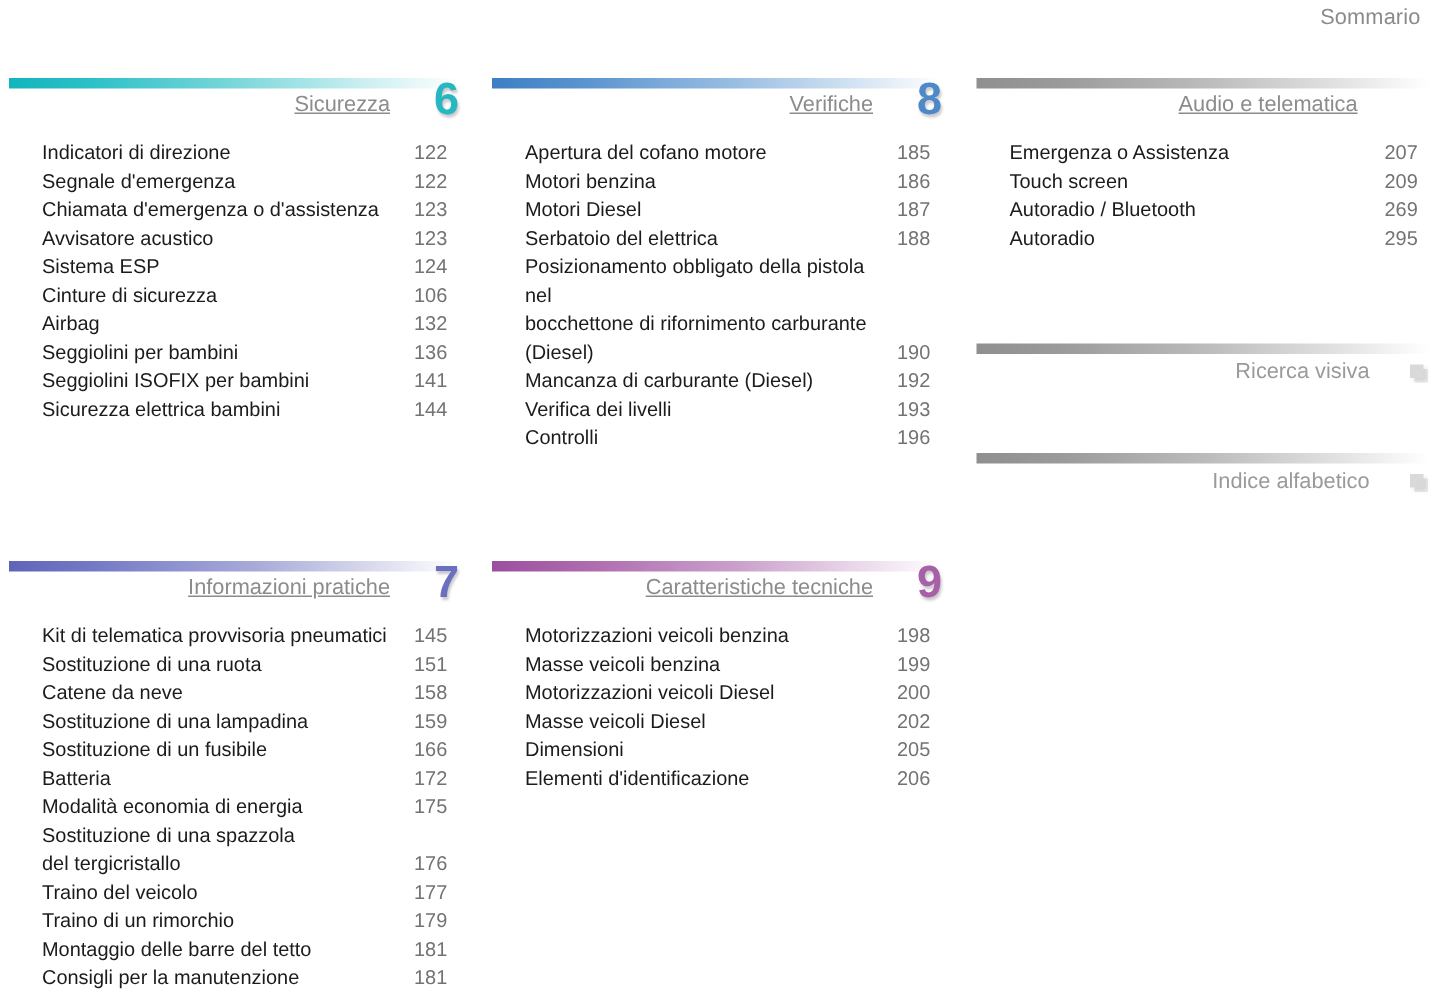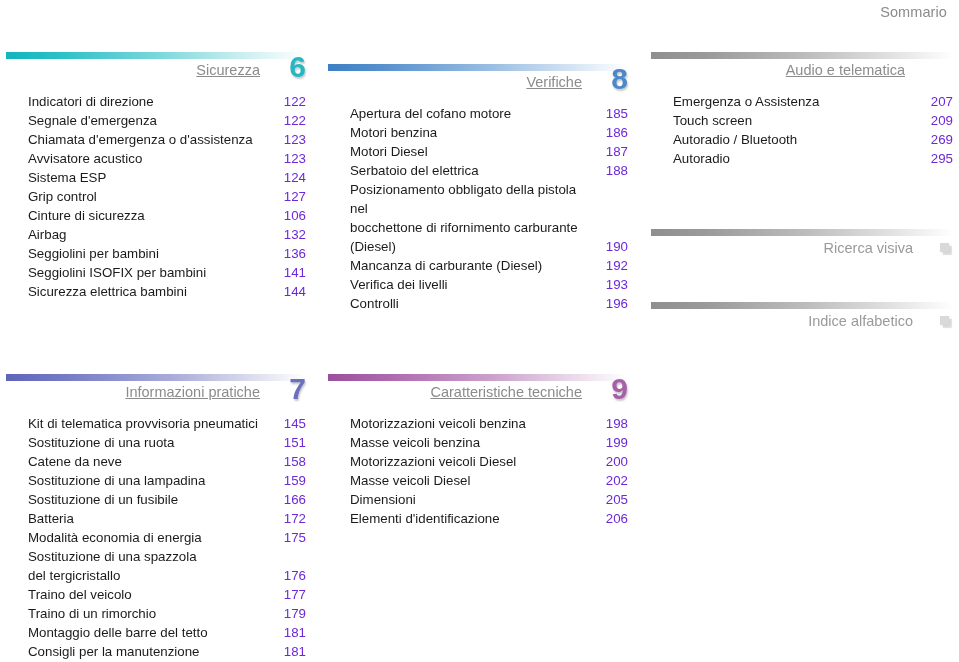--- a/index.html
+++ b/index.html
@@ -87,23 +87,22 @@
   }
   .toc-label {
     flex: 1 1 auto;
     padding-right: 8px;
     white-space: pre-line;
     margin-left: 22px;
   }
   .toc-page {
     flex: 0 0 auto;
     width: 30px;
-    text-align: right;
     font-size: 13.3px;
-    color: #6d28d9;
+    color: #737373;
   }
   .toc-row.multiline .toc-page {
     align-self: flex-end;
   }
   .toc-row.multiline {
     align-items: flex-end;
   }
 
   
   .link-head {
@@ -134,21 +133,21 @@
   }
   .link-icon .sq2 {
     position: absolute;
     left: 3px; top: 3px;
     width: 9px; height: 9px;
     background: #eaeaea;
   }
 
   
   #sec-sicurezza   { left: 6px;   top: 52px;  width: 300px; }
-  #sec-verifiche   { left: 328px; top: 64px;  width: 300px; }
+  #sec-verifiche   { left: 328px; top: 52px;  width: 300px; }
   #sec-audio       { left: 651px; top: 52px;  width: 302px; }
   #blk-ricerca     { left: 651px; top: 229px; width: 302px; }
   #blk-indice      { left: 651px; top: 302px; width: 302px; }
   #sec-informazioni{ left: 6px;   top: 374px; width: 300px; }
   #sec-caratt      { left: 328px; top: 374px; width: 300px; }
 </style>
 </head>
 <body>
 
 <div id="page">
@@ -176,24 +175,20 @@
         </div>
       <div class="toc-row">
           <span class="toc-label">Avvisatore acustico</span>
           <span class="toc-page">123</span>
         </div>
       <div class="toc-row">
           <span class="toc-label">Sistema ESP</span>
           <span class="toc-page">124</span>
         </div>
       <div class="toc-row">
-          <span class="toc-label">Grip control</span>
-          <span class="toc-page">127</span>
-        </div>
-      <div class="toc-row">
           <span class="toc-label">Cinture di sicurezza</span>
           <span class="toc-page">106</span>
         </div>
       <div class="toc-row">
           <span class="toc-label">Airbag</span>
           <span class="toc-page">132</span>
         </div>
       <div class="toc-row">
           <span class="toc-label">Seggiolini per bambini</span>
           <span class="toc-page">136</span>

